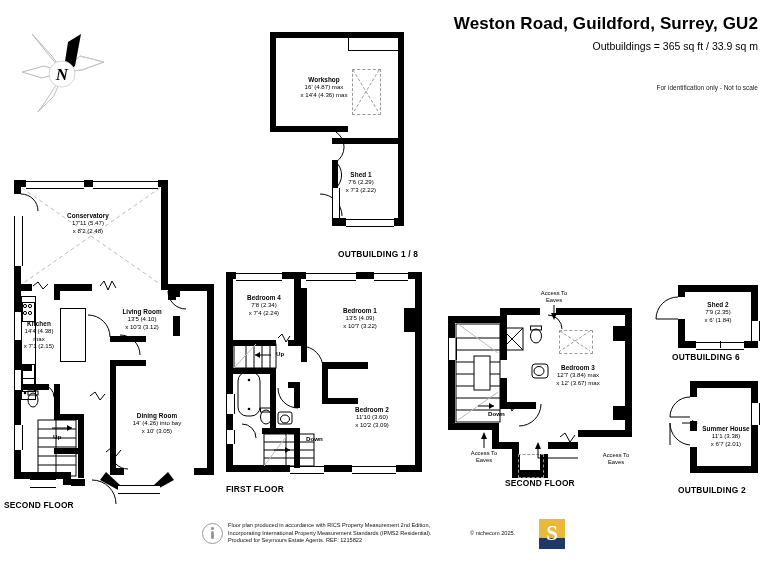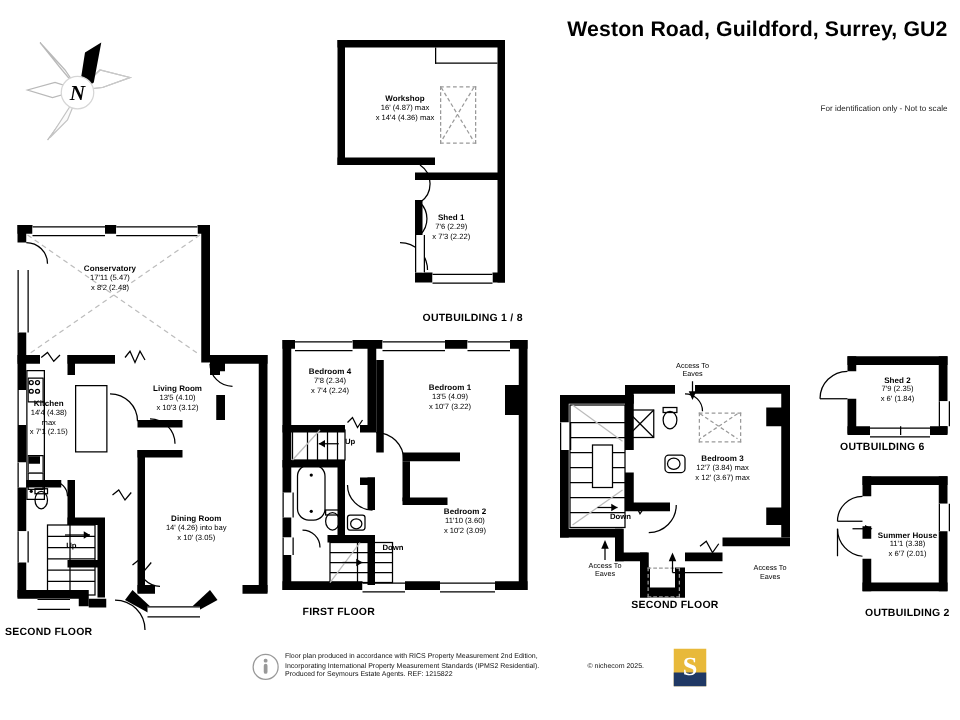--- a/index.html
+++ b/index.html
@@ -37,20 +37,21 @@
   #logo .s{position:absolute;left:0;top:-1px;width:26px;height:30px;line-height:30px;text-align:center;
            font-family:"Liberation Serif",serif;font-weight:bold;font-size:21px;color:#fff;}
   
   #compass{left:18px;top:26px;width:90px;height:92px;}
 </style>
 </head>
 <body>
 
 <div class="abs" id="title">Weston Road, Guildford, Surrey, GU2</div>
 <div class="abs" id="areas">
+  <div>Outbuildings = 365 sq ft / 33.9 sq m</div>
 </div>
 <div class="abs" id="disclaimer">For identification only - Not to scale</div>
 
 <div class="abs" id="compass">
   <svg width="90" height="92" viewBox="0 0 90 92">
     <polygon points="45,46 30,28 14,8 34,30" fill="none" stroke="#b9b9b9" stroke-width="1"></polygon>
     <polygon points="45,46 62,30 86,36 64,44" fill="none" stroke="#b9b9b9" stroke-width="1"></polygon>
     <polygon points="45,46 36,64 20,86 38,62" fill="none" stroke="#b9b9b9" stroke-width="1"></polygon>
     <polygon points="45,46 24,52 4,46 26,40" fill="none" stroke="#b9b9b9" stroke-width="1"></polygon>
     <polygon points="45,46 62,30 86,36 64,44" fill="#fff" fill-opacity="0" stroke="#c9c9c9"></polygon>
@@ -312,21 +313,21 @@
     <span>x 10'7 (3.22)</span>
   </div>
   <div class="rlabel" style="left:104px;top:134px;width:84px;">
     <b>Bedroom 2</b>
     <span>11'10 (3.60)</span><br>
     <span>x 10'2 (3.09)</span>
   </div>
   <div class="updown" style="left:50px;top:78px;">Up</div>
   <div class="updown" style="left:80px;top:163px;">Down</div>
 </div>
-<div class="floorname" style="left:242px;top:484px;">FIRST FLOOR</div>
+<div class="floorname" style="left:226px;top:484px;">FIRST FLOOR</div>
 
 <div class="abs" style="left:448px;top:308px;width:192px;height:170px;">
   <div class="w" style="left:0;top:8px;width:7px;height:22px;"></div>
   <div class="winv" style="left:0;top:30px;width:7px;height:22px;"></div>
   <div class="w" style="left:0;top:52px;width:7px;height:70px;"></div>
   <div class="w" style="left:0;top:8px;width:58px;height:7px;"></div>
   <div class="w" style="left:52px;top:0;width:7px;height:15px;"></div>
   <div class="w" style="left:52px;top:0;width:40px;height:7px;"></div>
   <div class="w" style="left:108px;top:0;width:76px;height:7px;"></div>
   <div class="w" style="left:177px;top:0;width:7px;height:122px;"></div>
@@ -454,21 +455,21 @@
     <line x1="2" y1="42" x2="2" y2="64" stroke="#000" stroke-width="1"></line>
     <line x1="14" y1="42" x2="28" y2="42" stroke="#000" stroke-width="1"></line>
     <polygon points="30,42 24,39 24,45" fill="#000"></polygon>
   </svg>
   <div class="rlabel" style="left:22px;top:44px;width:72px;">
     <b>Summer House</b>
     <span>11'1 (3.38)</span><br>
     <span>x 6'7 (2.01)</span>
   </div>
 </div>
-<div class="floorname" style="left:692px;top:485px;">OUTBUILDING 2</div>
+<div class="floorname" style="left:678px;top:485px;">OUTBUILDING 2</div>
 
 <div class="abs" id="footer">
   <div id="ficon">
     <div class="dot"></div>
       <div class="bod"></div>
   </div>
   <div id="ftext">
     <div>Floor plan produced in accordance with RICS Property Measurement 2nd Edition,</div>
     <div>Incorporating International Property Measurement Standards (IPMS2 Residential).</div>
     <div>Produced for Seymours Estate Agents.    REF: 1215822</div>

